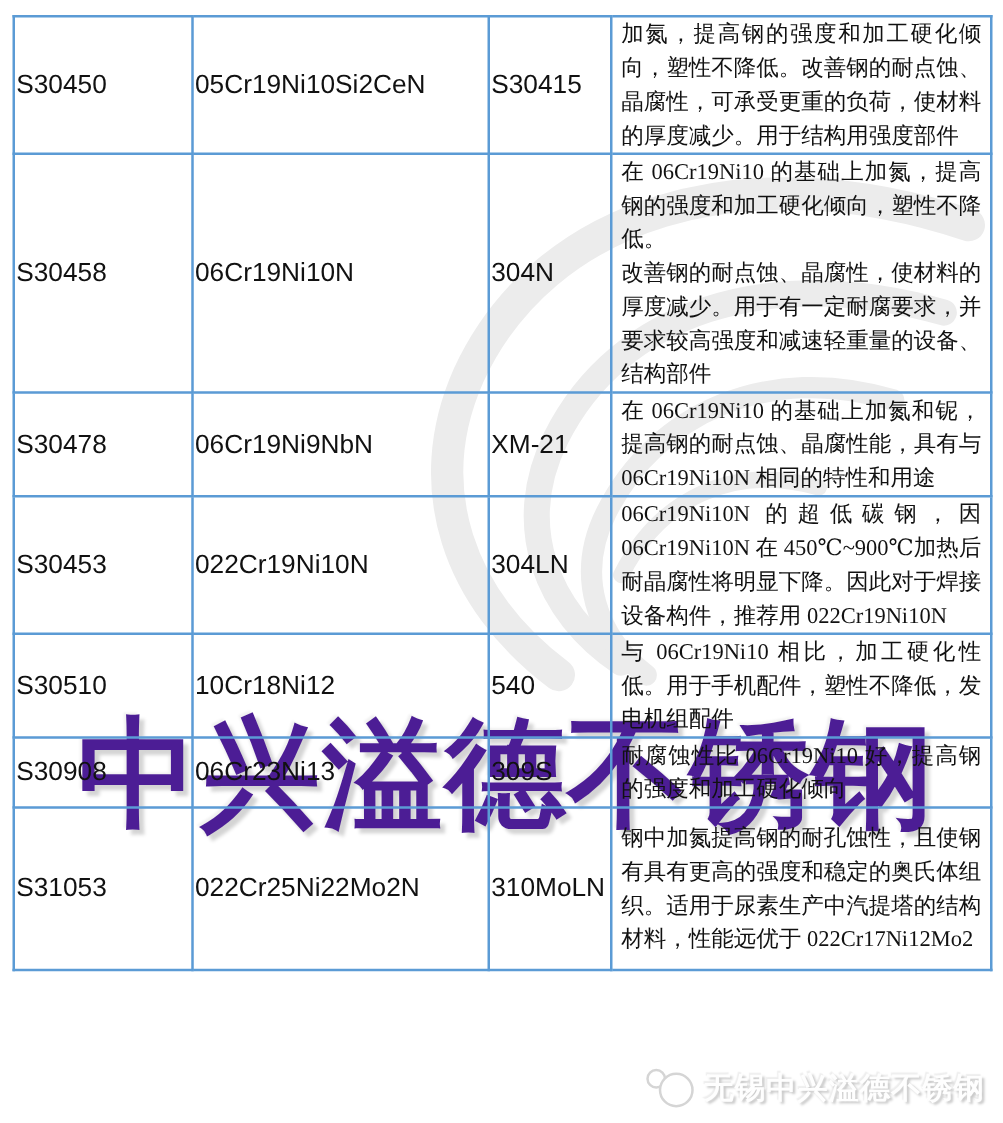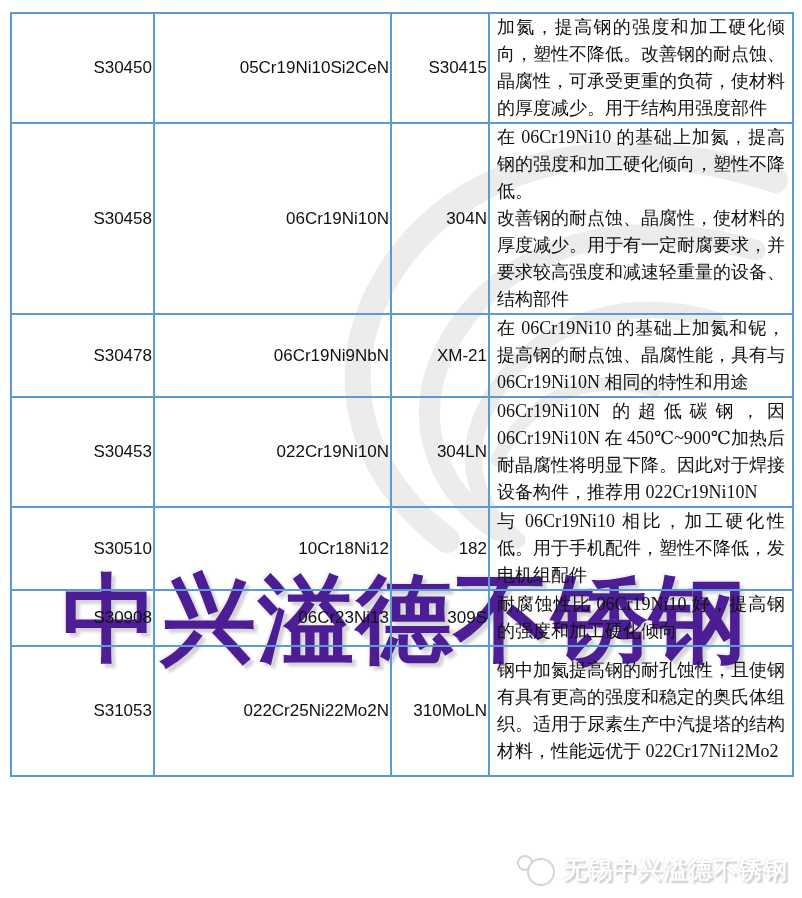--- a/index.html
+++ b/index.html
@@ -26,23 +26,23 @@
     background:transparent;
   }
   .grades td {
     border:2px solid #5b9bd5;
     background:transparent;
     color:#111111;
     vertical-align:middle;
     margin-top:24px;
   }
   td.code {
-    text-align:right;
+    text-align:left;
     font-family:"Liberation Sans","DejaVu Sans",sans-serif;
-    font-size:17px;
+    font-size:21px;
   }
   td.desc {
     font-family:"Liberation Serif","DejaVu Serif",serif;
     font-size:18px; line-height:27px;
     text-align:justify;
     white-space:pre-line;
     padding:0 7px;
   }
   tr.r1{height:106px} tr.r2{height:189px} tr.r3{height:80px} tr.r4{height:108px}
   tr.r5{height:80px}  tr.r6{height:53px}  tr.r7{height:53px} tr.r8{height:130px}
@@ -104,21 +104,21 @@
       </tr>
       <tr class="r4">
         <td class="code">S30453</td>
         <td class="code">022Cr19Ni10N</td>
         <td class="code">304LN</td>
         <td class="desc">06Cr19Ni10N 的超低碳钢，因 06Cr19Ni10N 在 450℃~900℃加热后耐晶腐性将明显下降。因此对于焊接设备构件，推荐用 022Cr19Ni10N</td>
       </tr>
       <tr class="r5">
         <td class="code">S30510</td>
         <td class="code">10Cr18Ni12</td>
-        <td class="code">182</td>
+        <td class="code">540</td>
         <td class="desc">与 06Cr19Ni10 相比，加工硬化性低。用于手机配件，塑性不降低，发电机组配件</td>
       </tr>
       <tr class="r6">
         <td class="code">S30908</td>
         <td class="code">06Cr23Ni13</td>
         <td class="code">309S</td>
         <td class="desc">耐腐蚀性比 06Cr19Ni10 好，提高钢的强度和加工硬化倾向</td>
       </tr>
       <tr class="r8">
         <td class="code">S31053</td>

